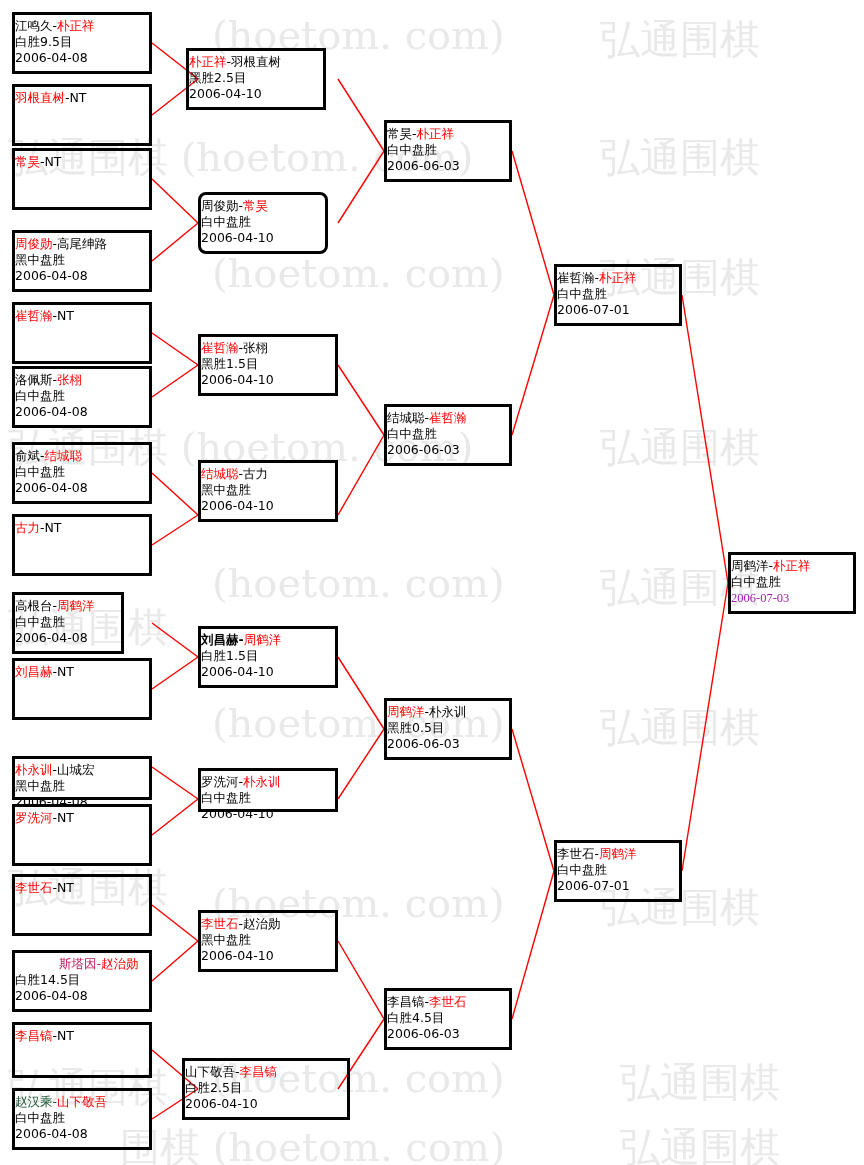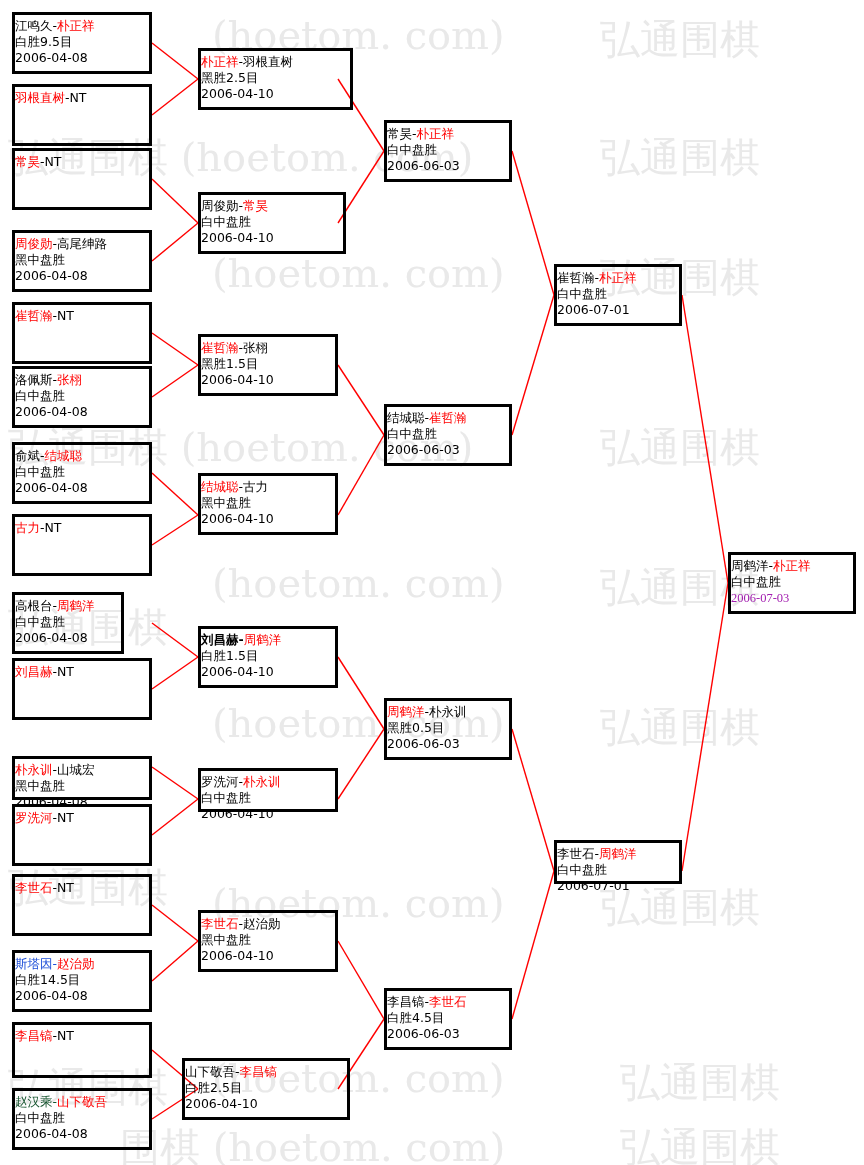--- a/index.html
+++ b/index.html
@@ -142,48 +142,48 @@
         <div class="ln"><span class="k" style="color: rgb(0, 0, 0);">黑中盘胜</span></div>
         <div class="ln"><span class="k" style="color: rgb(0, 0, 0);">2006-04-08</span></div>
       </div>
       <div class="node" style="left: 12px; top: 804px; width: 140px; height: 62px; border-color: rgb(0, 0, 0);">
         <div class="ln"><span class="r" style="color: rgb(255, 0, 0);">罗洗河</span><span class="k" style="color: rgb(0, 0, 0);">-NT</span></div>
       </div>
       <div class="node" style="left: 12px; top: 874px; width: 140px; height: 62px; border-color: rgb(0, 0, 0);">
         <div class="ln"><span class="r" style="color: rgb(255, 0, 0);">李世石</span><span class="k" style="color: rgb(0, 0, 0);">-NT</span></div>
       </div>
       <div class="node" style="left: 12px; top: 950px; width: 140px; height: 62px; border-color: rgb(0, 0, 0);">
-        <div class="ln"><span class="k" style="color: #1d4ed8;">斯塔因-</span><span class="r" style="color: rgb(255, 0, 0);">赵治勋</span></div>
+        <div class="ln"><span class="k" style="color: #be185d; margin-left: 44px;">斯塔因-</span><span class="r" style="color: rgb(255, 0, 0);">赵治勋</span></div>
         <div class="ln"><span class="k" style="color: rgb(0, 0, 0);">白胜14.5目</span></div>
         <div class="ln"><span class="k" style="color: rgb(0, 0, 0);">2006-04-08</span></div>
       </div>
       <div class="node" style="left: 12px; top: 1022px; width: 140px; height: 56px; border-color: rgb(0, 0, 0);">
         <div class="ln"><span class="r" style="color: rgb(255, 0, 0);">李昌镐</span><span class="k" style="color: rgb(0, 0, 0);">-NT</span></div>
       </div>
       <div class="node" style="left: 12px; top: 1088px; width: 140px; height: 62px; border-color: rgb(0, 0, 0);">
         <div class="ln"><span class="k" style="color: #14532d;">赵汉乘-</span><span class="r" style="color: rgb(255, 0, 0);">山下敬吾</span></div>
         <div class="ln"><span class="k" style="color: rgb(0, 0, 0);">白中盘胜</span></div>
         <div class="ln"><span class="k" style="color: rgb(0, 0, 0);">2006-04-08</span></div>
       </div>
-      <div class="node" style="left: 198px; top: 48px; width: 155px; height: 62px; border-color: rgb(0, 0, 0);">
+      <div class="node" style="left: 186px; top: 48px; width: 140px; height: 62px; border-color: rgb(0, 0, 0);">
         <div class="ln"><span class="r" style="color: rgb(255, 0, 0);">朴正祥</span><span class="k" style="color: rgb(0, 0, 0);">-羽根直树</span></div>
         <div class="ln"><span class="k" style="color: rgb(0, 0, 0);">黑胜2.5目</span></div>
         <div class="ln"><span class="k" style="color: rgb(0, 0, 0);">2006-04-10</span></div>
       </div>
-      <div class="node" style="left: 198px; top: 192px; width: 148px; height: 62px; border-color: rgb(0, 0, 0);">
+      <div class="node" style="left: 198px; top: 192px; width: 130px; height: 62px; border-color: rgb(0, 0, 0); border-radius: 8px;">
         <div class="ln"><span class="k" style="color: rgb(0, 0, 0);">周俊勋-</span><span class="r" style="color: rgb(255, 0, 0);">常昊</span></div>
         <div class="ln"><span class="k" style="color: rgb(0, 0, 0);">白中盘胜</span></div>
         <div class="ln"><span class="k" style="color: rgb(0, 0, 0);">2006-04-10</span></div>
       </div>
       <div class="node" style="left: 198px; top: 334px; width: 140px; height: 62px; border-color: rgb(0, 0, 0);">
         <div class="ln"><span class="r" style="color: rgb(255, 0, 0);">崔哲瀚</span><span class="k" style="color: rgb(0, 0, 0);">-张栩</span></div>
         <div class="ln"><span class="k" style="color: rgb(0, 0, 0);">黑胜1.5目</span></div>
         <div class="ln"><span class="k" style="color: rgb(0, 0, 0);">2006-04-10</span></div>
       </div>
-      <div class="node" style="left: 198px; top: 473px; width: 140px; height: 62px; border-color: rgb(0, 0, 0);">
+      <div class="node" style="left: 198px; top: 460px; width: 140px; height: 62px; border-color: rgb(0, 0, 0);">
         <div class="ln"><span class="r" style="color: rgb(255, 0, 0);">结城聪</span><span class="k" style="color: rgb(0, 0, 0);">-古力</span></div>
         <div class="ln"><span class="k" style="color: rgb(0, 0, 0);">黑中盘胜</span></div>
         <div class="ln"><span class="k" style="color: rgb(0, 0, 0);">2006-04-10</span></div>
       </div>
       <div class="node" style="left: 198px; top: 626px; width: 140px; height: 62px; border-color: rgb(0, 0, 0);">
         <div class="ln"><span class="k" style="color: rgb(0, 0, 0); font-weight: bold;">刘昌赫-</span><span class="r" style="color: rgb(255, 0, 0);">周鹤洋</span></div>
         <div class="ln"><span class="k" style="color: rgb(0, 0, 0);">白胜1.5目</span></div>
         <div class="ln"><span class="k" style="color: rgb(0, 0, 0);">2006-04-10</span></div>
       </div>
       <div class="node" style="left: 198px; top: 768px; width: 140px; height: 44px; border-color: rgb(0, 0, 0);">
@@ -219,21 +219,21 @@
       <div class="node" style="left: 384px; top: 988px; width: 128px; height: 62px; border-color: rgb(0, 0, 0);">
         <div class="ln"><span class="k" style="color: rgb(0, 0, 0);">李昌镐-</span><span class="r" style="color: rgb(255, 0, 0);">李世石</span></div>
         <div class="ln"><span class="k" style="color: rgb(0, 0, 0);">白胜4.5目</span></div>
         <div class="ln"><span class="k" style="color: rgb(0, 0, 0);">2006-06-03</span></div>
       </div>
       <div class="node" style="left: 554px; top: 264px; width: 128px; height: 62px; border-color: rgb(0, 0, 0);">
         <div class="ln"><span class="k" style="color: rgb(0, 0, 0);">崔哲瀚-</span><span class="r" style="color: rgb(255, 0, 0);">朴正祥</span></div>
         <div class="ln"><span class="k" style="color: rgb(0, 0, 0);">白中盘胜</span></div>
         <div class="ln"><span class="k" style="color: rgb(0, 0, 0);">2006-07-01</span></div>
       </div>
-      <div class="node" style="left: 554px; top: 840px; width: 128px; height: 44px; border-color: rgb(0, 0, 0);">
+      <div class="node" style="left: 554px; top: 840px; width: 128px; height: 62px; border-color: rgb(0, 0, 0);">
         <div class="ln"><span class="k" style="color: rgb(0, 0, 0);">李世石-</span><span class="r" style="color: rgb(255, 0, 0);">周鹤洋</span></div>
         <div class="ln"><span class="k" style="color: rgb(0, 0, 0);">白中盘胜</span></div>
         <div class="ln"><span class="k" style="color: rgb(0, 0, 0);">2006-07-01</span></div>
       </div>
       <div class="node" style="left: 728px; top: 552px; width: 128px; height: 62px; border-color: rgb(0, 0, 0);">
         <div class="ln"><span class="k" style="color: rgb(0, 0, 0);">周鹤洋-</span><span class="r" style="color: rgb(255, 0, 0);">朴正祥</span></div>
         <div class="ln"><span class="k" style="color: rgb(0, 0, 0);">白中盘胜</span></div>
         <div class="ln"><span class="k" style="color: #a21caf; font-family: Liberation Serif, serif;">2006-07-03</span></div>
       </div>
     </div>

